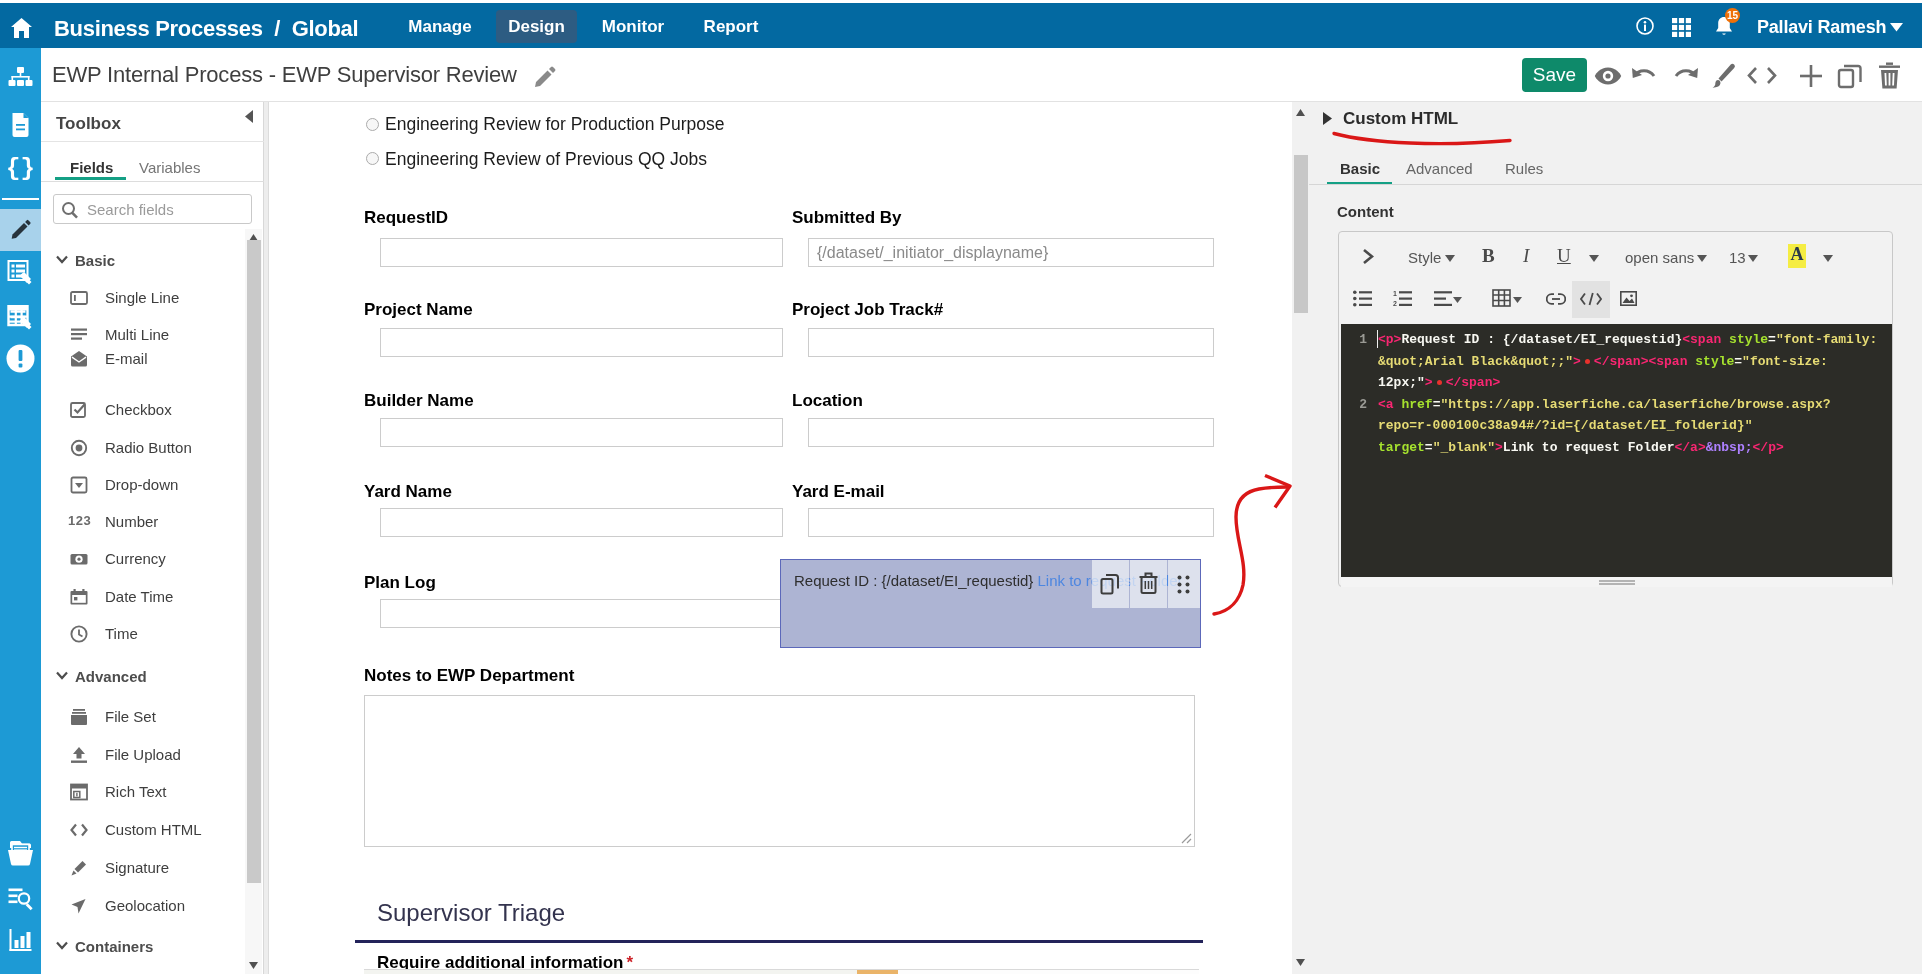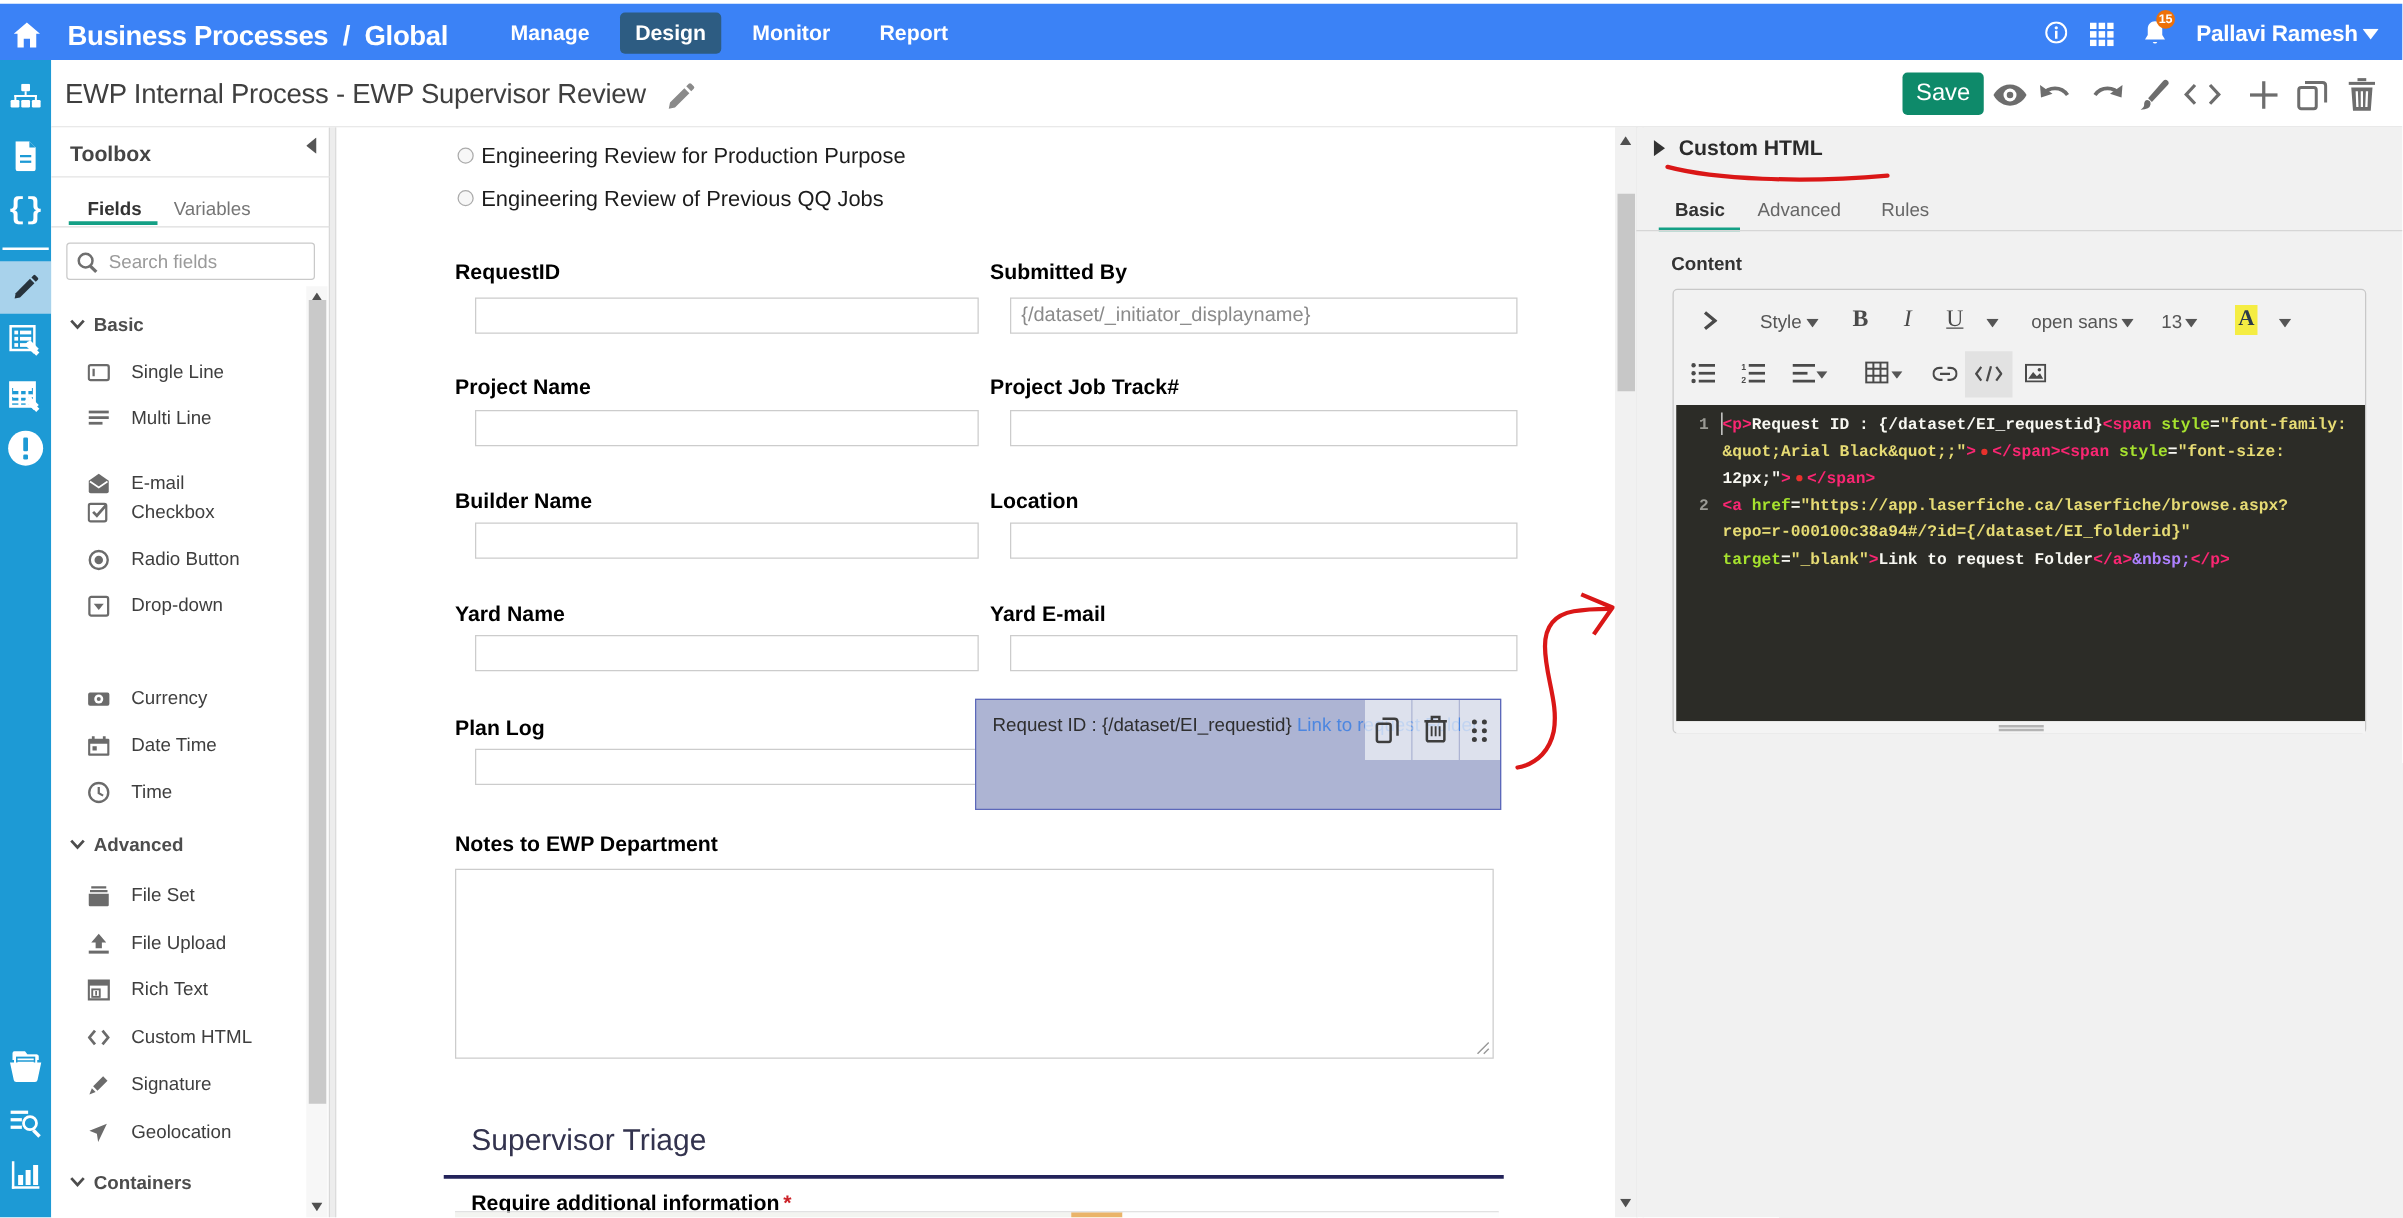--- a/index.html
+++ b/index.html
@@ -1,21 +1,21 @@
 <!DOCTYPE html>
 <html><head>
 <meta charset="utf-8">
 <style>
 * { margin:0; padding:0; box-sizing:border-box; }
 html,body { width:1922px; height:974px; overflow:hidden; background:#fff;
   font-family:"Liberation Sans", sans-serif; }
 .abs { position:absolute; }
 #stage { position:relative; width:1922px; height:974px; }
 
-#navbar { left:0; top:3px; width:1922px; height:45px; background:#3b82f6; }
+#navbar { left:0; top:3px; width:1922px; height:45px; background:#0369a1; }
 #nav-title { left:54px; top:13px; color:#fff; font-size:22px; font-weight:bold; letter-spacing:-0.3px; }
 .navtab { top:7px; height:33px; line-height:33px; color:#fff; font-size:17px; font-weight:bold; text-align:center; }
 #tab-design { background:#2d5c82; border-radius:4px; }
 #nav-name { color:#fff; font-size:18px; font-weight:bold; letter-spacing:-0.2px; }
 
 #sidebar { left:0; top:48px; width:41px; height:926px; background:#1d9ad5; }
 .sb-ic { left:0; width:41px; text-align:center; }
 
 #pagehead { left:41px; top:48px; width:1881px; height:54px; background:#fff; border-bottom:1px solid #e2e2e2; }
 #page-title { left:11px; top:14px; font-size:22px; color:#3f3f3f; letter-spacing:-0.2px; }
@@ -281,21 +281,21 @@
       <div class="tb-item" style="top:96px;">
         <svg class="tb-ic" viewBox="0 0 18 18">
             <g fill="#6b6b6b">
               <rect x="1" y="2.5" width="16" height="2.2"></rect>
               <rect x="1" y="7" width="16" height="2.2"></rect>
               <rect x="1" y="11.5" width="11" height="2.2"></rect>
             </g>
           </svg>
         <div class="tb-tx">Multi Line</div>
       </div>
-      <div class="tb-item" style="top:148px;">
+      <div class="tb-item" style="top:120px;">
         <svg class="tb-ic" viewBox="0 0 18 18">
             <g fill="#6b6b6b">
               <path d="M1 6.5 L9 1 L17 6.5 L17 15 Q17 16.5 15.5 16.5 L2.5 16.5 Q1 16.5 1 15 Z"></path>
               <path d="M2 7.2 L9 12 L16 7.2" fill="none" stroke="#fff" stroke-width="1.4"></path>
             </g>
           </svg>
         <div class="tb-tx">E-mail</div>
       </div>
       <div class="tb-item" style="top:171px;">
         <svg class="tb-ic" viewBox="0 0 18 18">
@@ -310,20 +310,24 @@
             <circle cx="9" cy="9" r="3.4" fill="#6b6b6b"></circle>
           </svg>
         <div class="tb-tx">Radio Button</div>
       </div>
       <div class="tb-item" style="top:246px;">
         <svg class="tb-ic" viewBox="0 0 18 18">
             <rect x="1.5" y="1.5" width="15" height="15" rx="1.5" fill="none" stroke="#6b6b6b" stroke-width="1.8"></rect>
             <path d="M5 7 L13 7 L9 12 Z" fill="#6b6b6b"></path>
           </svg>
         <div class="tb-tx">Drop-down</div>
+      </div>
+      <div class="tb-item" style="top:283px;">
+        <div class="abs" style="left:27px;top:1px;font-size:13px;font-weight:bold;color:#6b6b6b;letter-spacing:0.5px;">123</div>
+        <div class="tb-tx">Number</div>
       </div>
       <div class="tb-item" style="top:320px;">
         <svg class="tb-ic" viewBox="0 0 18 18">
             <g fill="#6b6b6b">
               <rect x="0.5" y="4" width="17" height="10.5" rx="1.5"></rect>
               <circle cx="9" cy="9.2" r="3.6" fill="#fff"></circle>
               <circle cx="9" cy="9.2" r="1.6" fill="#6b6b6b"></circle>
             </g>
           </svg>
         <div class="tb-tx">Currency</div>

